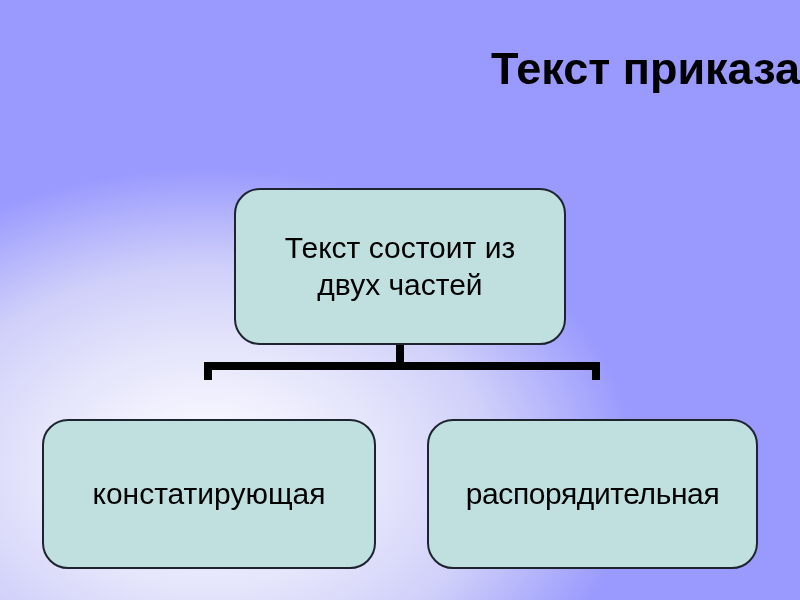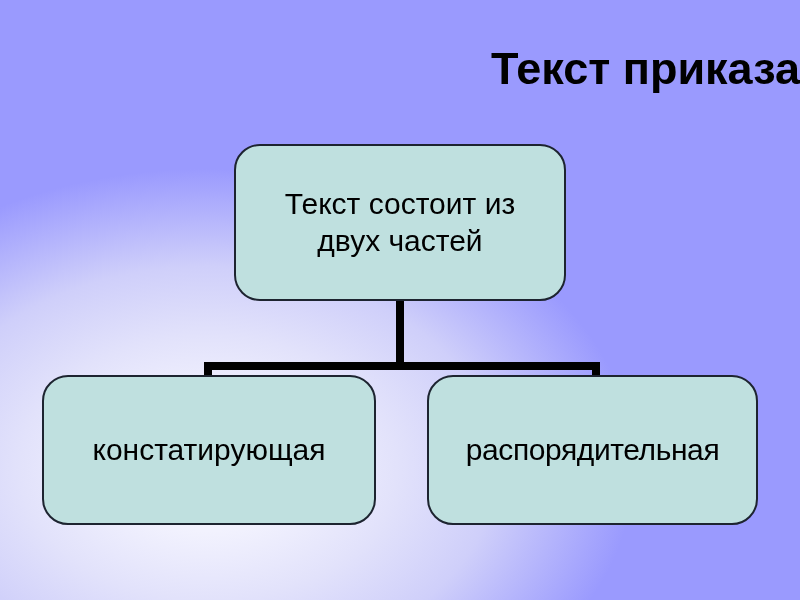--- a/index.html
+++ b/index.html
@@ -82,20 +82,21 @@
     border: 2px solid #1d2430;
     border-radius: 26px;
     display: flex;
     align-items: center;
     justify-content: center;
     text-align: center;
     color: #000000;
     font-size: 30px;
     line-height: 1.22;
     padding: 0 6px;
+    margin-top: 44px;
   }
 
   #node-root {
     left: 234px;
     top: 144px;
     width: 332px;
     height: 157px;
   }
 
   #node-left {

